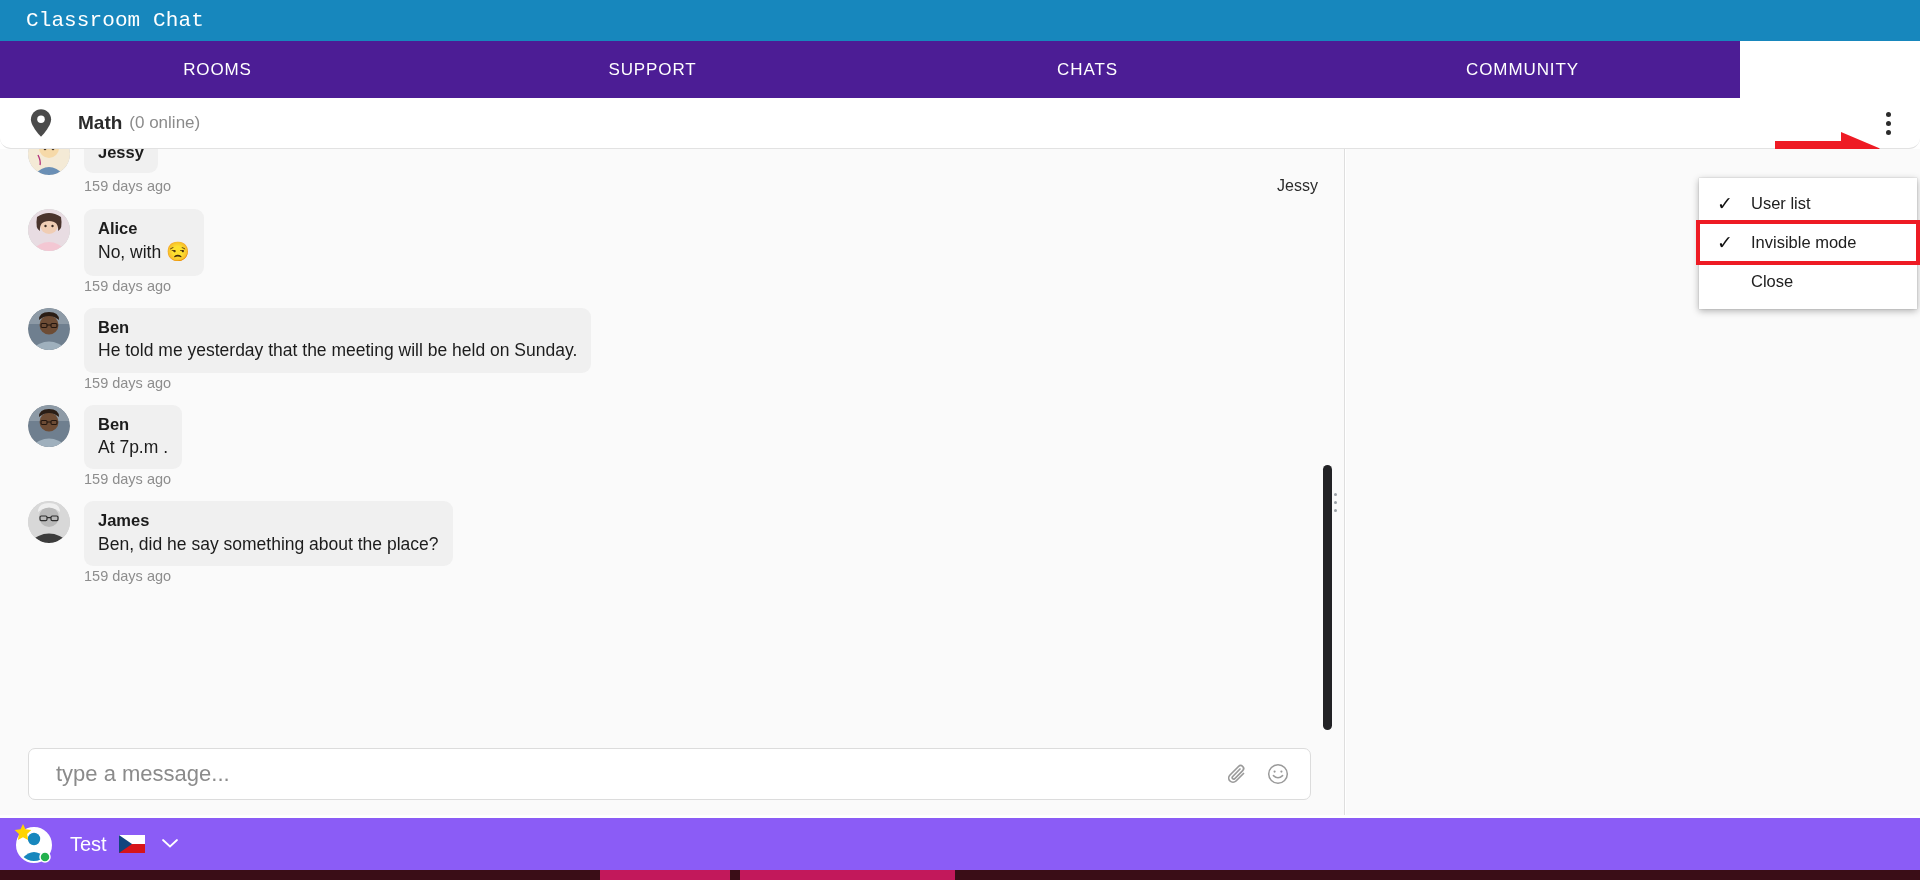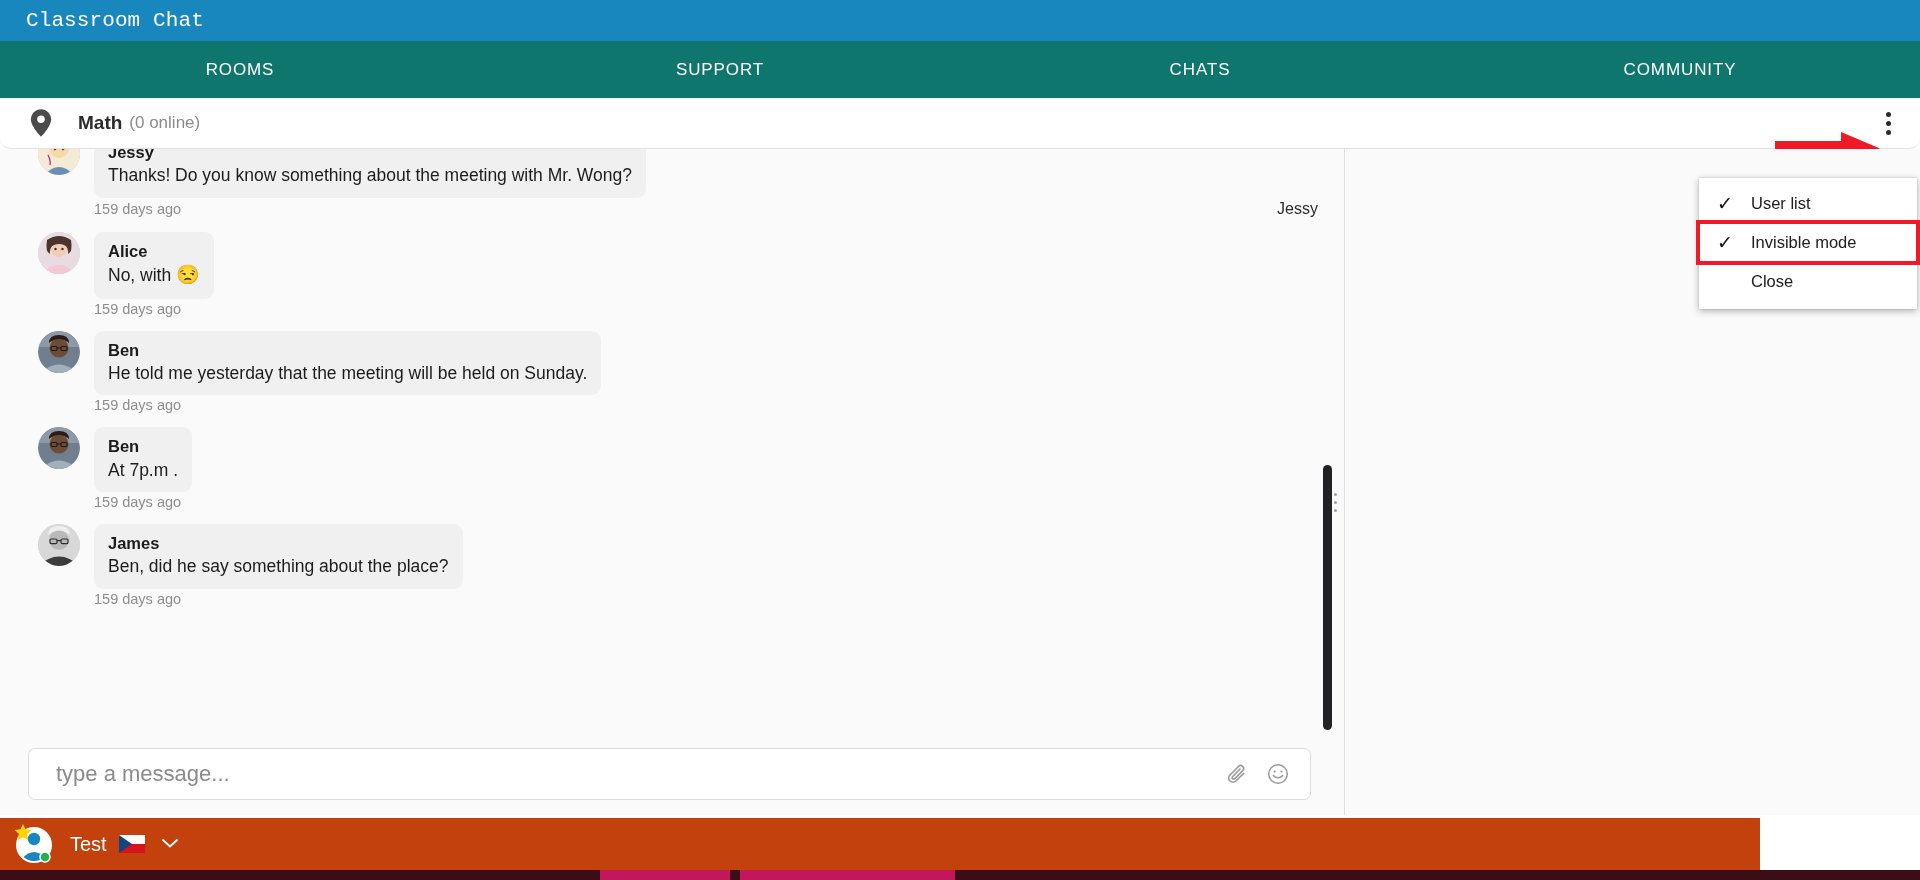--- a/index.html
+++ b/index.html
@@ -17,22 +17,22 @@
     background: #1787bd;
     display: flex; align-items: center;
   }
   .titlebar .app-title {
     color: #ffffff; font-size: 21px; font-weight: 400;
     margin-left: 26px; letter-spacing: .1px; font-family: Liberation Mono, monospace;
   }
 
   
   .navbar {
-    position: absolute; left: 0; top: 41px; width: 1920px; height: 57px;
-    background: #0f766e;
+    position: absolute; left: 0; top: 41px; width: 1740px; height: 57px;
+    background: #4c1d95;
     display: flex; align-items: center;
   }
   .nav-item {
     flex: 1 1 0; text-align: center;
     color: #ffffff; font-size: 17px; letter-spacing: .9px;
     cursor: pointer; user-select: none;
     line-height: 57px;
   }
 
   
@@ -88,21 +88,21 @@
     position: absolute; left: 0; top: 149px; width: 1345px; height: 666px;
     background: #fafafa;
     border-right: 1px solid #dedede;
     overflow: hidden;
   }
   .rightpane {
     position: absolute; left: 1346px; top: 149px; width: 574px; height: 666px;
     background: #fafafa;
   }
 
-  .msg { position: relative; padding-left: 38px; }
+  .msg { position: relative; padding-left: 28px; }
   .msg-row { display: flex; align-items: flex-start; }
   .avatar {
     width: 42px; height: 42px; border-radius: 50%; flex: 0 0 42px;
     overflow: hidden; position: relative; background: #cfcfcf;
   }
   .avatar svg { display: block; width: 42px; height: 42px; }
   .bubble {
     margin-left: 14px; background: #f0f0f0; border-radius: 9px;
     padding: 8px 14px 10px 14px; max-width: 1100px;
   }
@@ -151,22 +151,22 @@
   }
   .composer-input::placeholder { color: #8b8b8b; }
   .composer-icon {
     width: 40px; height: 40px; display:flex; align-items:center; justify-content:center;
     cursor: pointer; color: #9a9a9a;
   }
   .composer-icon:last-child { margin-right: 12px; }
 
   
   .footer {
-    position: absolute; left: 0; top: 818px; width: 1760px; height: 52px;
-    background: #c2410c; display: flex; align-items: center;
+    position: absolute; left: 0; top: 818px; width: 1920px; height: 52px;
+    background: #8b5cf6; display: flex; align-items: center;
   }
   .footer-avatar { position: relative; margin-left: 12px; width: 42px; height: 42px; }
   .footer-name { margin-left: 16px; color: #ffffff; font-size: 20px; }
   .footer-flag { margin-left: 12px; width: 26px; height: 18px; display:block; }
   .footer-caret { margin-left: 16px; cursor: pointer; }
 
   .bottomstrip {
     position: absolute; left: 0; top: 870px; width: 1920px; height: 10px;
     background: #3a0d17;
   }
@@ -246,21 +246,20 @@
               <path d="M8 6 h26 v9 a13 9 0 0 0 -26 0 z" fill="#efe2b0"></path>
               <path d="M6 42 q15 -16 30 0 z" fill="#6a8fb5"></path>
               <circle cx="17" cy="16" r="1.3" fill="#4a3a2a"></circle>
                 <circle cx="25" cy="16" r="1.3" fill="#4a3a2a"></circle>
               <path d="M10 22 q3 6 2 10" stroke="#b5387f" stroke-width="1.4" fill="none"></path>
             </g>
           </svg>
         </div>
         <div class="bubble">
           <div class="sender">Jessy</div>
-          <div class="text">Thanks! Do you know something about the meeting with Mr. Wong?</div>
         </div>
       </div>
       <div class="meta">
         <span class="ts">159 days ago</span>
         <span class="delete-link">Jessy</span>
       </div>
     </div>
 
     <div class="msg">
       <div class="msg-row">

